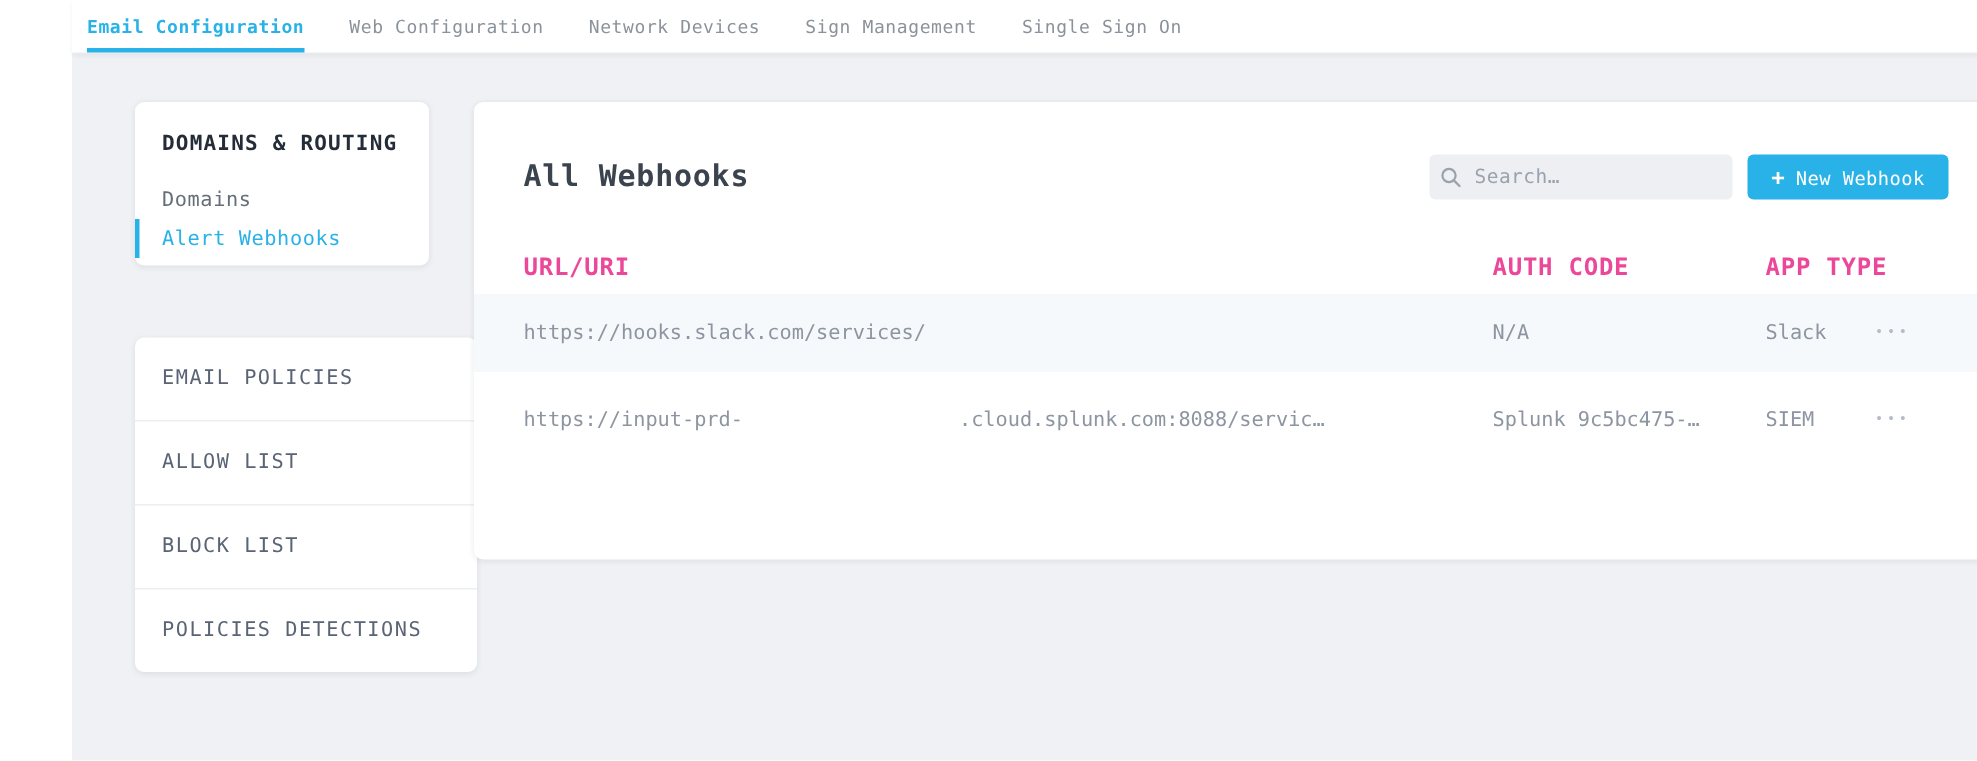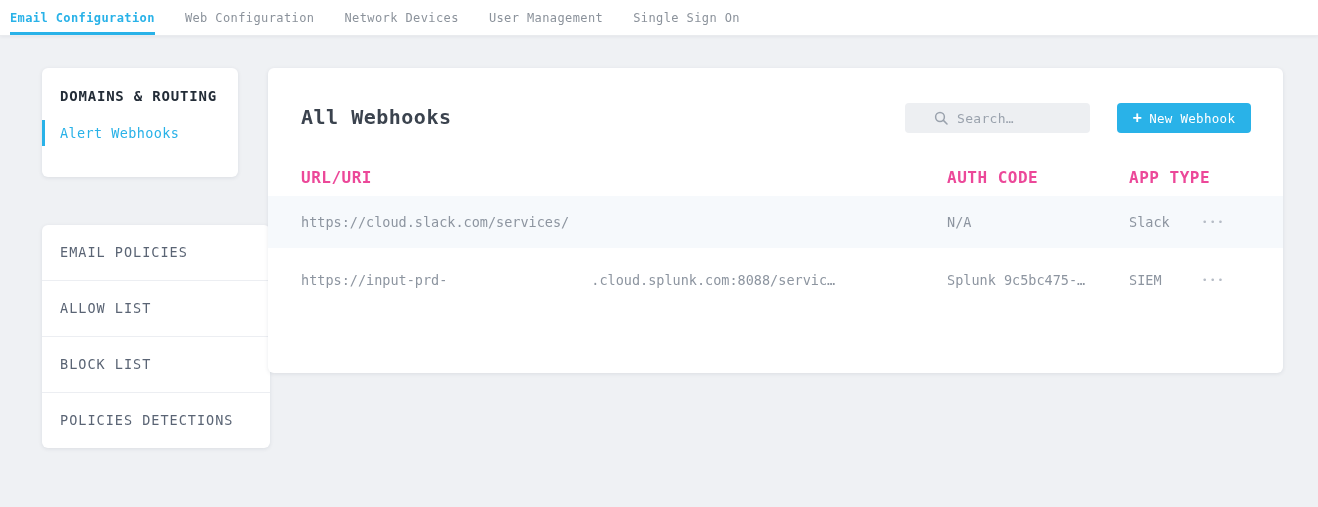--- a/index.html
+++ b/index.html
@@ -11,21 +11,21 @@
     --heading-dark: #232c37;
     --side-muted: #656e79;
     --side-section: #59647"#";
   }
   * { margin:0; padding:0; box-sizing:border-box; }
   html,body { background:#fff; }
   body {
     font-family:"DejaVu Sans Mono","Liberation Mono",monospace;
     width:1318px; height:507px; position:relative; overflow:hidden;
   }
-  .page { position:absolute; inset:0; background:var(--page-bg); }
+  .page { position:absolute; inset:0; background:var(--page-bg);margin-left:48px; }
 
   
   .topbar {
     position:absolute; top:0; left:0; width:1318px; height:36px;
     background:#fff; border-bottom:1px solid #e9ebee;
     box-shadow:0 1px 3px rgba(30,40,60,.06);
     display:flex; align-items:stretch; padding-left:10px; z-index:5;
   }
   .tab {
     font-size:12px; color:var(--tab-inactive); letter-spacing:.4px;
@@ -61,23 +61,23 @@
   .side-section + .side-section { border-top:1px solid #eceef2; }
 
   
   .main-card { left:268px; top:68px; width:1015px; height:305px; }
   .main-title {
     position:absolute; left:33px; top:37px; font-size:20px; font-weight:bold;
     color:#3c automatically;
     color:#3b434e; letter-spacing:.5px; white-space:nowrap;
   }
   .searchbox {
-    position:absolute; top:35px; left:637px; width:185px; height:30px;
+    position:absolute; top:35px; left:637px; width:202px; height:30px;
     background:#edeff2; border-radius:4px; display:flex; align-items:center;
-    padding-left:29px; gap:9px; cursor:text;
+    padding-left:7px; gap:9px; cursor:text;
   }
   .searchbox input {
     border:none; outline:none; background:transparent; width:150px;
     font-family:inherit; font-size:13px; color:#4a5260; letter-spacing:.3px;
   }
   .searchbox input::placeholder { color:#9aa2ad; opacity:1; }
   .btn-new {
     position:absolute; top:35px; left:849px; width:134px; height:30px;
     background:var(--accent); color:#fff; border:none; border-radius:4px;
     font-family:inherit; font-size:12.5px; letter-spacing:.3px; cursor:pointer;
@@ -117,26 +117,27 @@
 </style>
 </head>
 <body>
 
 <div class="page">
 
   <nav class="topbar">
     <div class="tab active">Email Configuration</div>
     <div class="tab">Web Configuration</div>
     <div class="tab">Network Devices</div>
-    <div class="tab">User Management</div>
+    <div class="tab">Sign Management</div>
     <div class="tab">Single Sign On</div>
   </nav>
 
   <aside class="card side-card1">
     <div class="side-heading">DOMAINS &amp; ROUTING</div>
+    <div class="side-item">Domains</div>
     <div class="side-item active">Alert Webhooks</div>
   </aside>
 
   <aside class="card side-card2">
     <div class="side-section">EMAIL POLICIES</div>
     <div class="side-section">ALLOW LIST</div>
     <div class="side-section">BLOCK LIST</div>
     <div class="side-section">POLICIES DETECTIONS</div>
   </aside>
 
@@ -161,21 +162,21 @@
     <div class="thead">
       <div class="th c-url">URL/URI</div>
       <div class="th c-auth">AUTH CODE</div>
       <div class="th c-app">APP TYPE</div>
     </div>
 
     <div class="rows">
 
       <div class="row striped">
         <div class="cell c-url">
-          <span>https://cloud.slack.com/services/</span>
+          <span>https://hooks.slack.com/services/</span>
           <span class="redact" style="width:245px"></span>
         </div>
         <div class="cell c-auth">N/A</div>
         <div class="cell c-app">Slack</div>
         <div class="cell c-actions">
           <span class="dots">•••</span>
         </div>
       </div>
 
       <div class="row">

